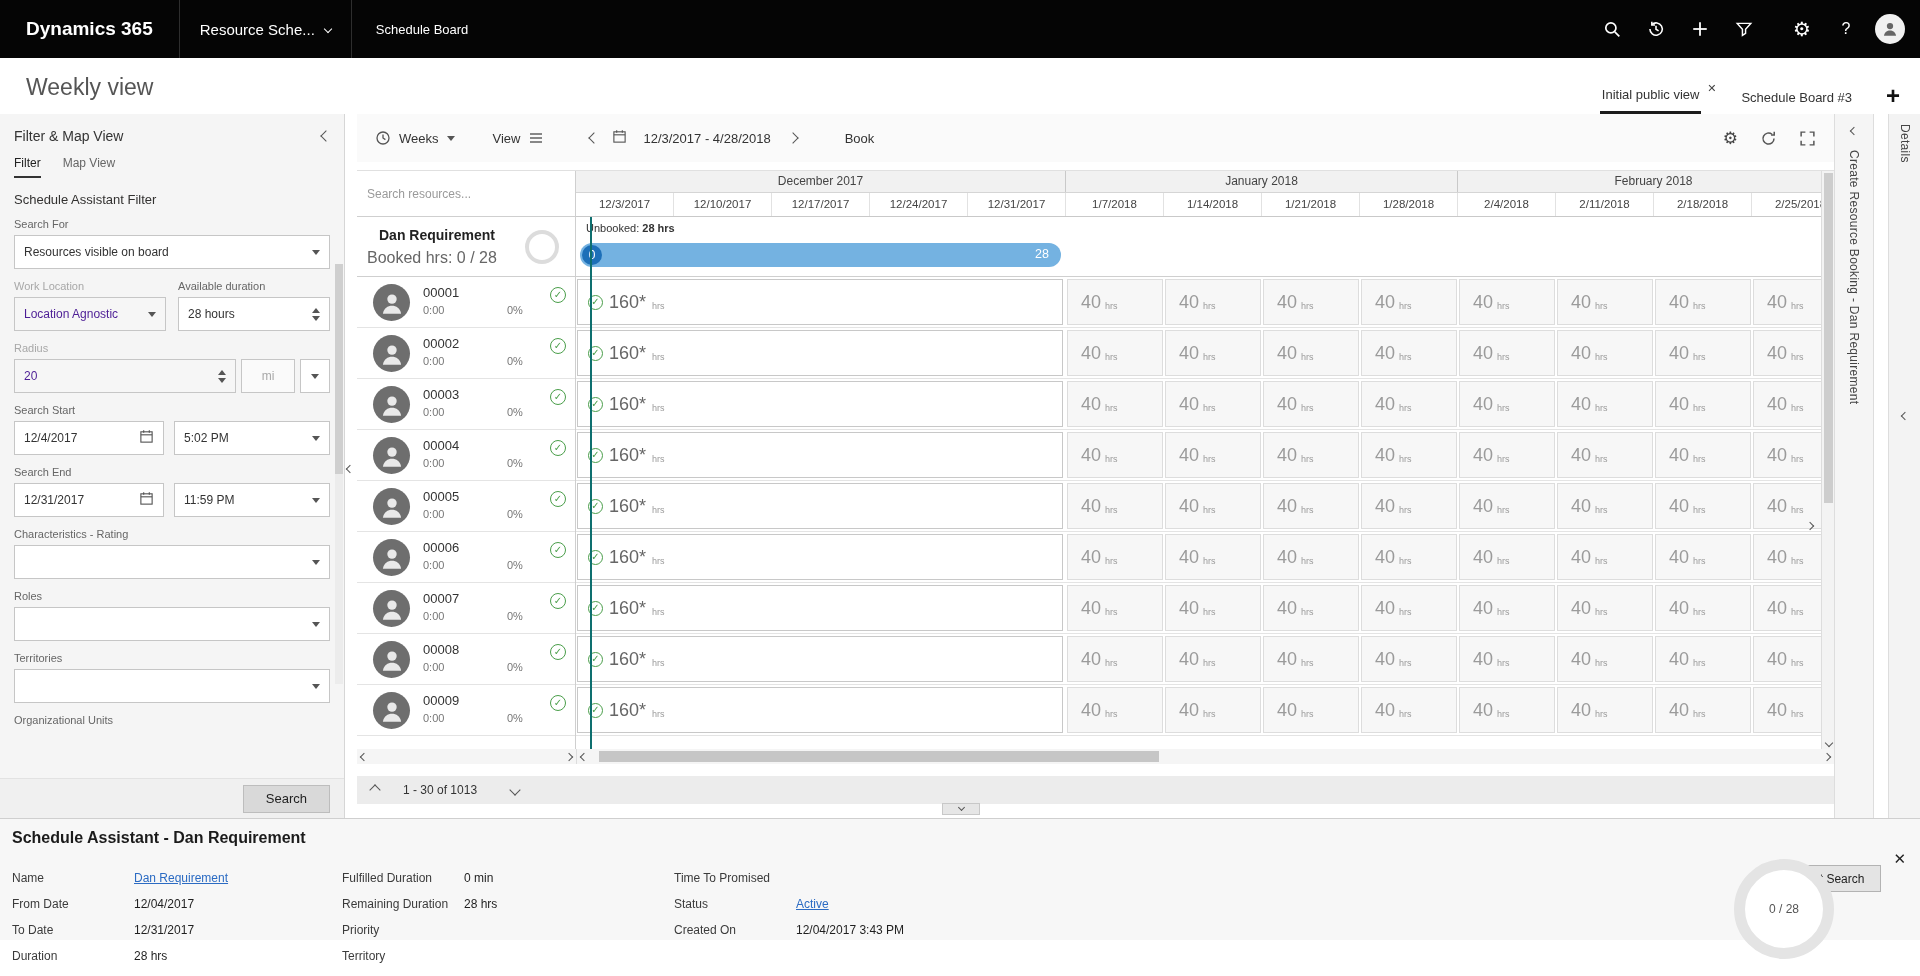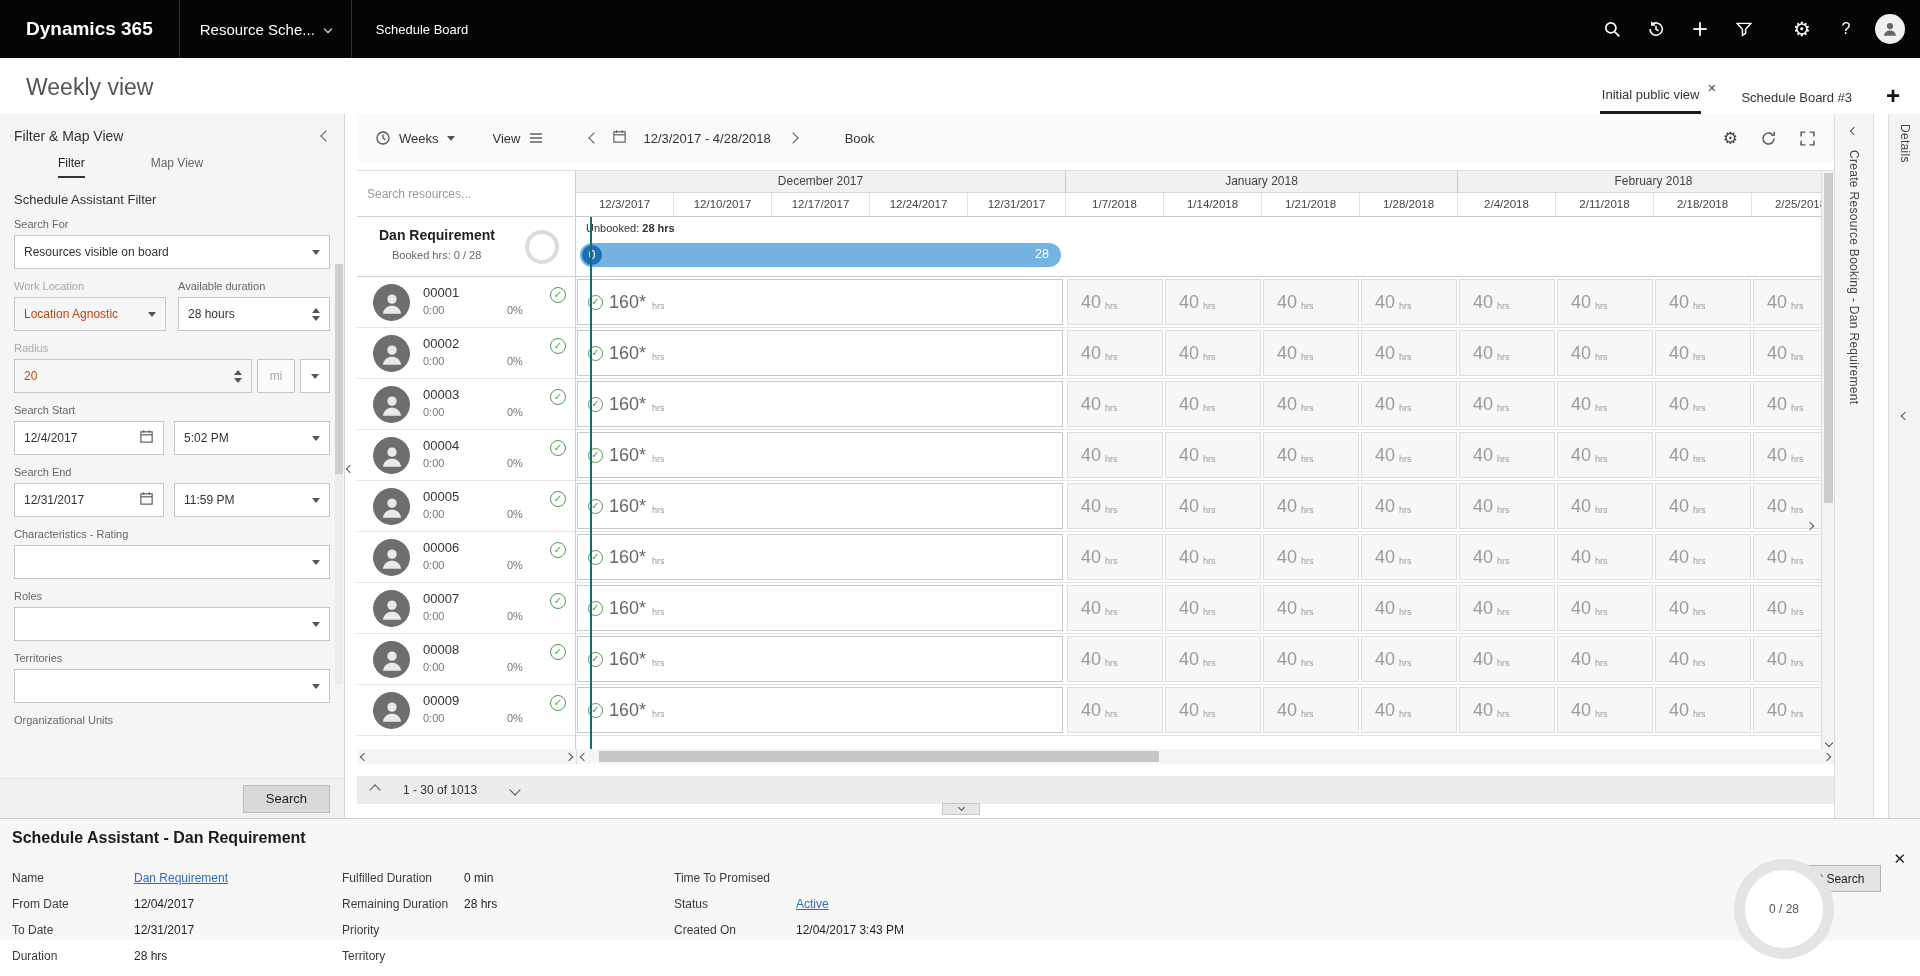--- a/index.html
+++ b/index.html
@@ -45,36 +45,36 @@
   .vh-add { position:absolute; right:20px; bottom:6px; font-size:24px; line-height:24px; color:#111; font-weight:bold; }
 
   
   .main { display:flex; height:704px; }
 
   
   .filter-panel { width:345px; flex:none; background:#f5f5f5; border-right:1px solid #d6d6d6; position:relative; overflow:hidden; }
   .fp-header { display:flex; justify-content:space-between; align-items:center; padding:14px 14px 6px 14px; }
   .fp-title { font-size:14px; color:#333; }
   .fp-tabs { display:flex; gap:22px; padding:6px 14px 0 14px; }
-  .fp-tab { font-size:12px; color:#666; padding-bottom:6px;margin-left:44px; }
+  .fp-tab { font-size:12px; color:#666; padding-bottom:6px; }
   .fp-tab.active { color:#222; border-bottom:2px solid #333; }
   .fp-section-title { font-size:13px; color:#323130; margin:14px 14px 2px 14px; }
   .field { margin:11px 14px 0 14px; }
   .flabel { font-size:11px; color:#666; margin-bottom:5px; }
   .flabel.dim { color:#a8a8a8; }
   .control { height:28px; border:1px solid #c6c6c6; background:#fff; display:flex; align-items:center; padding:16px 9px; font-size:12px; color:#333; position:relative; }
   .control .ctext { flex:1; overflow:hidden; white-space:nowrap; }
   .control.disabled { background:#f6f6f6; color:#a8a8a8; }
-  .control.disabled .ctext { color:#c2410c; }
+  .control.disabled .ctext { color:#4c1d95; }
   .step-arrows { display:flex; flex-direction:column; gap:3px; margin-left:6px; }
   .two-col { display:flex; gap:12px; }
   .two-col .col { flex:1; }
   .radius-row { display:flex; gap:5px; }
   .radius-row .grow { flex:1; }
-  .radius-row .unit { width:38px; justify-content:center; background:#fafafa; }
+  .radius-row .unit { width:54px; justify-content:center; background:#fafafa; }
   .radius-row .unit-caret { width:30px; justify-content:center; }
   .dt-row { display:flex; gap:10px; }
   .dt-row .date { width:150px; }
   .dt-row .time { flex:1; }
   .cal-icon svg { width:15px; height:15px; }
   .fp-footer { position:absolute; left:0; right:0; bottom:0; height:40px; background:#f0f0f0; display:flex; align-items:center; justify-content:flex-end; padding:0 14px; border-top:1px solid #e2e2e2; }
   .search-btn { height:28px; padding:0 22px; background:#d9d9d9; border:1px solid #bdbdbd; font-size:13px; color:#222; font-family:inherit; }
   .fp-scrolltrack { position:absolute; right:1px; top:150px; width:8px; height:420px; background:#ececec; }
   .fp-scrollthumb { position:absolute; top:0; left:0; width:8px; height:210px; background:#cfcfcf; }
 
@@ -95,21 +95,21 @@
   .tb-right svg { width:17px; height:17px; }
   .tb-gear { font-size:17px; color:#444; }
 
   .grid { margin-top:8px; height:579px; display:flex; border-top:1px solid #e0e0e0; flex:none; }
   .grid-left { width:219px; flex:none; border-right:1px solid #cfcfcf; display:flex; flex-direction:column; background:#fff; }
   .res-search { height:46px; border-bottom:1px solid #cfcfcf; }
   .res-search input { width:100%; height:100%; border:none; outline:none; padding:0 10px; font-size:12px; font-family:inherit; background:#fff; color:#333; }
   .res-search input::placeholder { color:#9a9a9a; }
   .req-left { height:60px; border-bottom:1px solid #cfcfcf; position:relative; background:#fff; }
   .req-name { position:absolute; left:22px; top:10px; font-size:14px; font-weight:bold; color:#222; }
-  .req-booked { position:absolute; left:35px; top:32px; font-size:11px; color:#666; }
+  .req-booked { position:absolute; left:10px; top:32px; font-size:16px; color:#666; }
   .req-ring { position:absolute; right:16px; top:13px; width:34px; height:34px; border:4px solid #dcdcdc; border-radius:50%; background:#fff; }
   .res-list { flex:1; overflow:hidden; }
   .res-row { height:51px; position:relative; border-bottom:1px solid #e4e4e4; background:#fff; }
   .avatar { position:absolute; left:16px; top:7px; width:37px; height:37px; border-radius:50%; background:#6e6e6e; display:flex; align-items:center; justify-content:center; overflow:hidden; }
   .avatar svg { width:26px; height:26px; }
   .res-id { position:absolute; left:66px; top:8px; font-size:13px; color:#333; }
   .res-time { position:absolute; left:66px; top:27px; font-size:11px; color:#777; }
   .res-pct { position:absolute; left:150px; top:27px; font-size:11px; color:#777; }
   .check { width:16px; height:16px; border:1.6px solid #4a9e4a; border-radius:50%; color:#4a9e4a; font-size:10px; line-height:13px; text-align:center; display:inline-block; font-weight:bold; background:#fff; }
   .res-row .check { position:absolute; right:9px; top:10px; }

